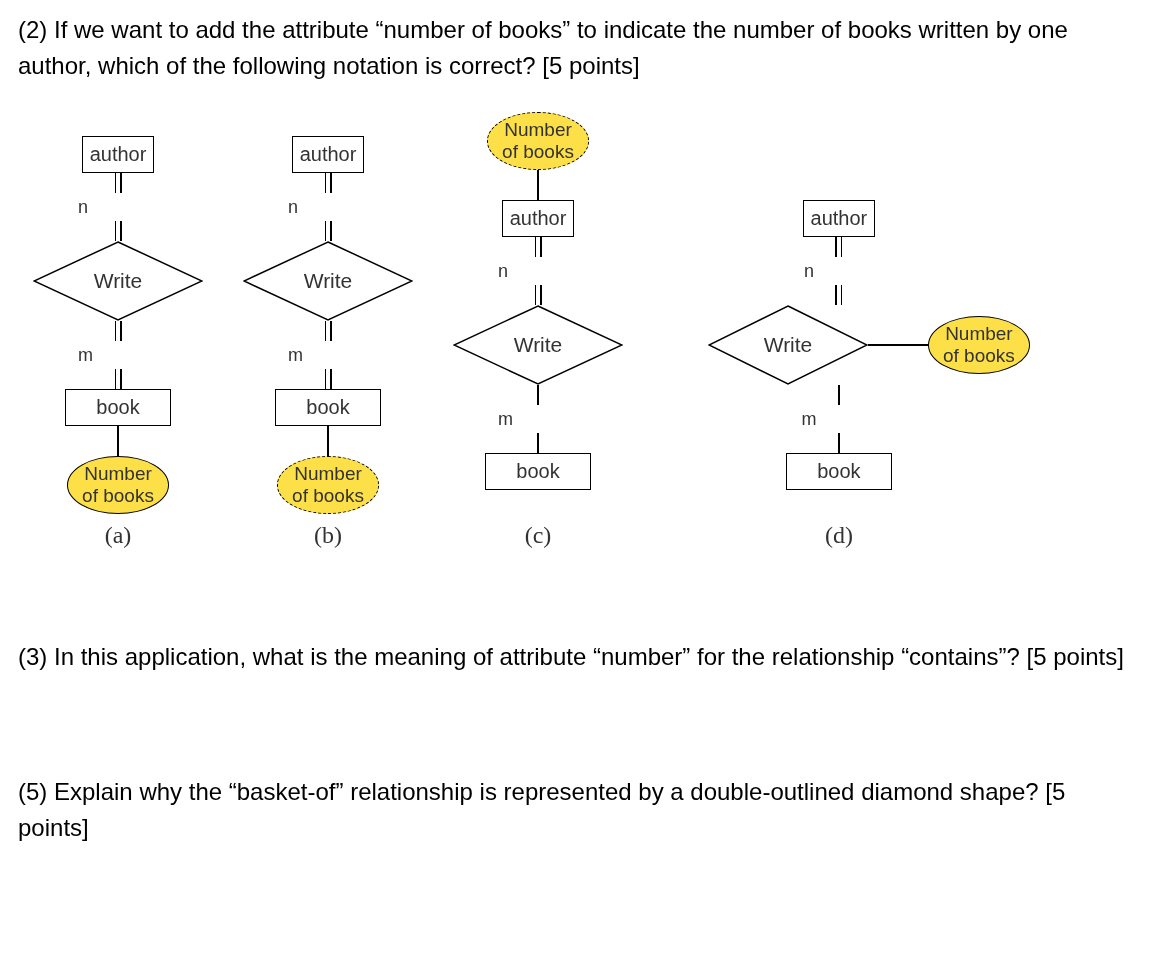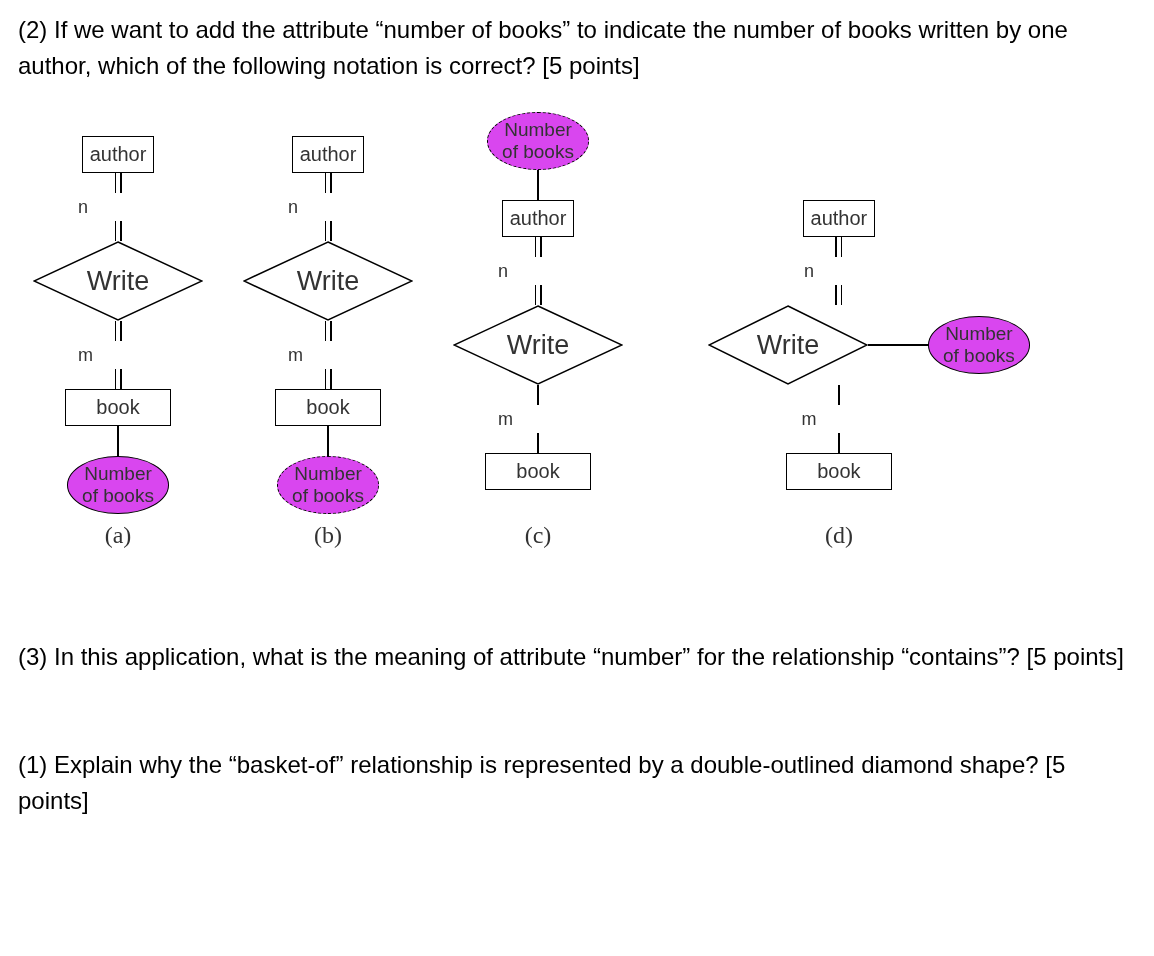--- a/index.html
+++ b/index.html
@@ -63,30 +63,30 @@
     position: absolute;
     inset: 0;
   }
   .diamond svg { width: 100%; height: 100%; display:block; }
   .diamond-label {
     position: absolute;
     inset: 0;
     display: flex;
     align-items: center;
     justify-content: center;
-    font-size: 27px;
+    font-size: 21px;
   }
   .ellipse {
     border: 1.5px solid #000;
     border-radius: 50%;
     padding: 6px 14px;
     font-size: 19px;
     text-align: center;
     line-height: 1.15;
-    background: #d946ef;
+    background: #fde047;
   }
   .ellipse.dashed { border-style: dashed; }
   .option-label {
     font-family: "Times New Roman", serif;
     font-size: 24px;
     margin-top: 8px;
   }
   .row-d {
     display: flex;
     align-items: center;
@@ -244,17 +244,17 @@
       <div class="cardlabel" style="margin-left:0; align-self:center; position:relative; left:-30px;">m</div>
       <div class="conn" style="height:20px;"></div>
       <div class="entity" style="padding:6px 30px;">book</div>
       <div class="spacer"></div>
       <div class="option-label">(d)</div>
     </div>
   </div>
 
 </div>
 
-<div class="question" style="margin-bottom:72px;">(3) In this application, what is the meaning of attribute “number” for the relationship “contains”? [5 points]</div>
+<div class="question" style="margin-bottom:99px;">(3) In this application, what is the meaning of attribute “number” for the relationship “contains”? [5 points]</div>
 
 <div class="question">
-  <span>(1) Explain why the “basket-of” relationship is represented by a </span><span class="bold">double-outlined</span><span> diamond shape? [5 points]</span>
+  <span>(5) Explain why the “basket-of” relationship is represented by a </span><span class="bold">double-outlined</span><span> diamond shape? [5 points]</span>
 </div>
 
 </body></html>

